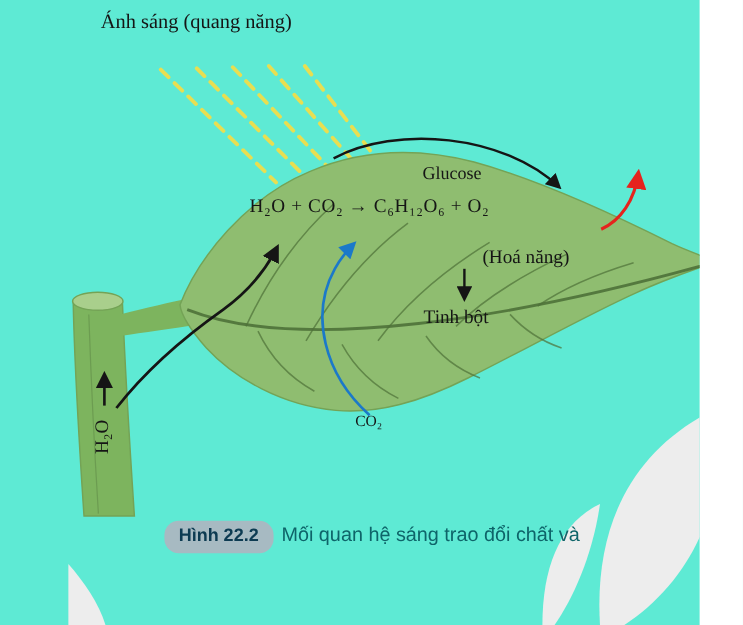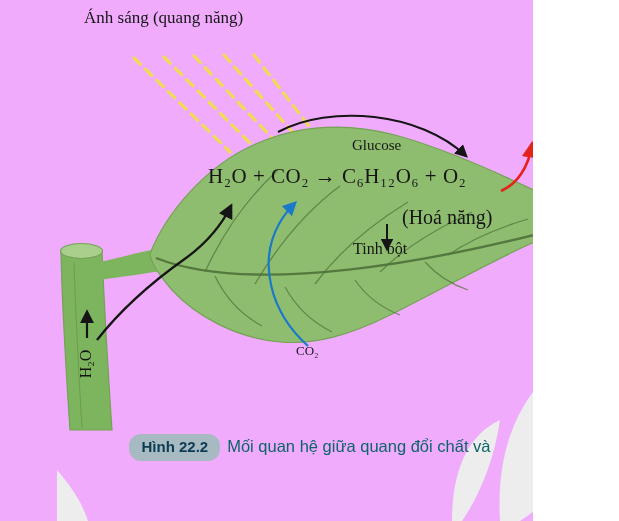--- a/index.html
+++ b/index.html
@@ -2,30 +2,30 @@
 <html style="--leaf: #8fbd70; --leaf_stroke: #74a356; --stem: #7db45e; --stem_cap: #a9cf8c; --vein: #4e7138; --ray: #f0de4a; --ink: #151515; --red: #e5231d; --blue: #1b79c9; --caption: #0e6469; --badge_bg: #a7bac2; --badge_text: #0d3b52; --watermark: #ededed;"><head>
 <meta charset="utf-8">
 <style>
   :root{
     --leaf:#8fbd70; --leaf_stroke:#74a356; --stem:#7db45e; --stem_cap:#a9cf8c;
     --vein:#4e7138; --ray:#f0de4a; --ink:#151515; --red:#e5231d; --blue:#1b79c9;
     --caption:#0e6469; --badge_bg:#a7bac2; --badge_text:#0d3b52; --watermark:#ededed;
   }
   html,body{margin:0;padding:0;background:#ffffff;}
   .canvas{
-    position:relative; width:533px; height:521px; background:#f0abfc;
+    position:relative; width:583px; height:521px; background:#5eead4;
     overflow:hidden; font-family:"Liberation Serif","DejaVu Serif",serif; color:var(--ink);
   }
   .layer{position:absolute; left:0; top:0;}
   .txt{position:absolute; white-space:nowrap;}
   .light-label{left:84px; top:8px; font-size:17px;}
-  .equation{left:208px; top:164px; font-size:21px; letter-spacing:.5px;}
+  .equation{left:208px; top:164px; font-size:16px; letter-spacing:.5px;}
   .glucose{left:324px; top:137px; font-size:15px;margin-left:28px;}
-  .hoa-nang{left:402px; top:206px; font-size:20px;}
-  .tinh-bot{left:353px; top:240px; font-size:16px;}
+  .hoa-nang{left:402px; top:206px; font-size:16px;}
+  .tinh-bot{left:353px; top:256px; font-size:16px;}
   .co2-label{left:296px; top:343px; font-size:13px;}
   .h2o-label{
     left:63px; top:355px; width:46px; height:18px; font-size:16px;
     transform:rotate(-90deg); transform-origin:center; text-align:center;
   }
   .caption{
     position:absolute; left:80px; top:433px; width:460px; text-align:center;
     font-family:"Liberation Sans","DejaVu Sans",sans-serif;
     font-size:16.5px; line-height:1.6; color:var(--caption); font-weight:500;
   }
@@ -111,16 +111,16 @@
 
   <div class="txt light-label">Ánh sáng (quang năng)</div>
   <div class="txt equation">H₂O + CO₂ → C₆H₁₂O₆ + O₂</div>
   <div class="txt glucose">Glucose</div>
   <div class="txt hoa-nang">(Hoá năng)</div>
   <div class="txt tinh-bot">Tinh bột</div>
   <div class="txt co2-label">CO₂</div>
   <div class="txt h2o-label">H₂O</div>
 
   <div class="caption">
-    <span class="badge">Hình 22.2</span><span>Mối quan hệ giữa quang đổi chất và</span><br>
+    <span class="badge">Hình 22.2</span><span>Mối quan hệ sáng trao đổi chất và</span><br>
   </div>
 
 </div>
 
 </body></html>

